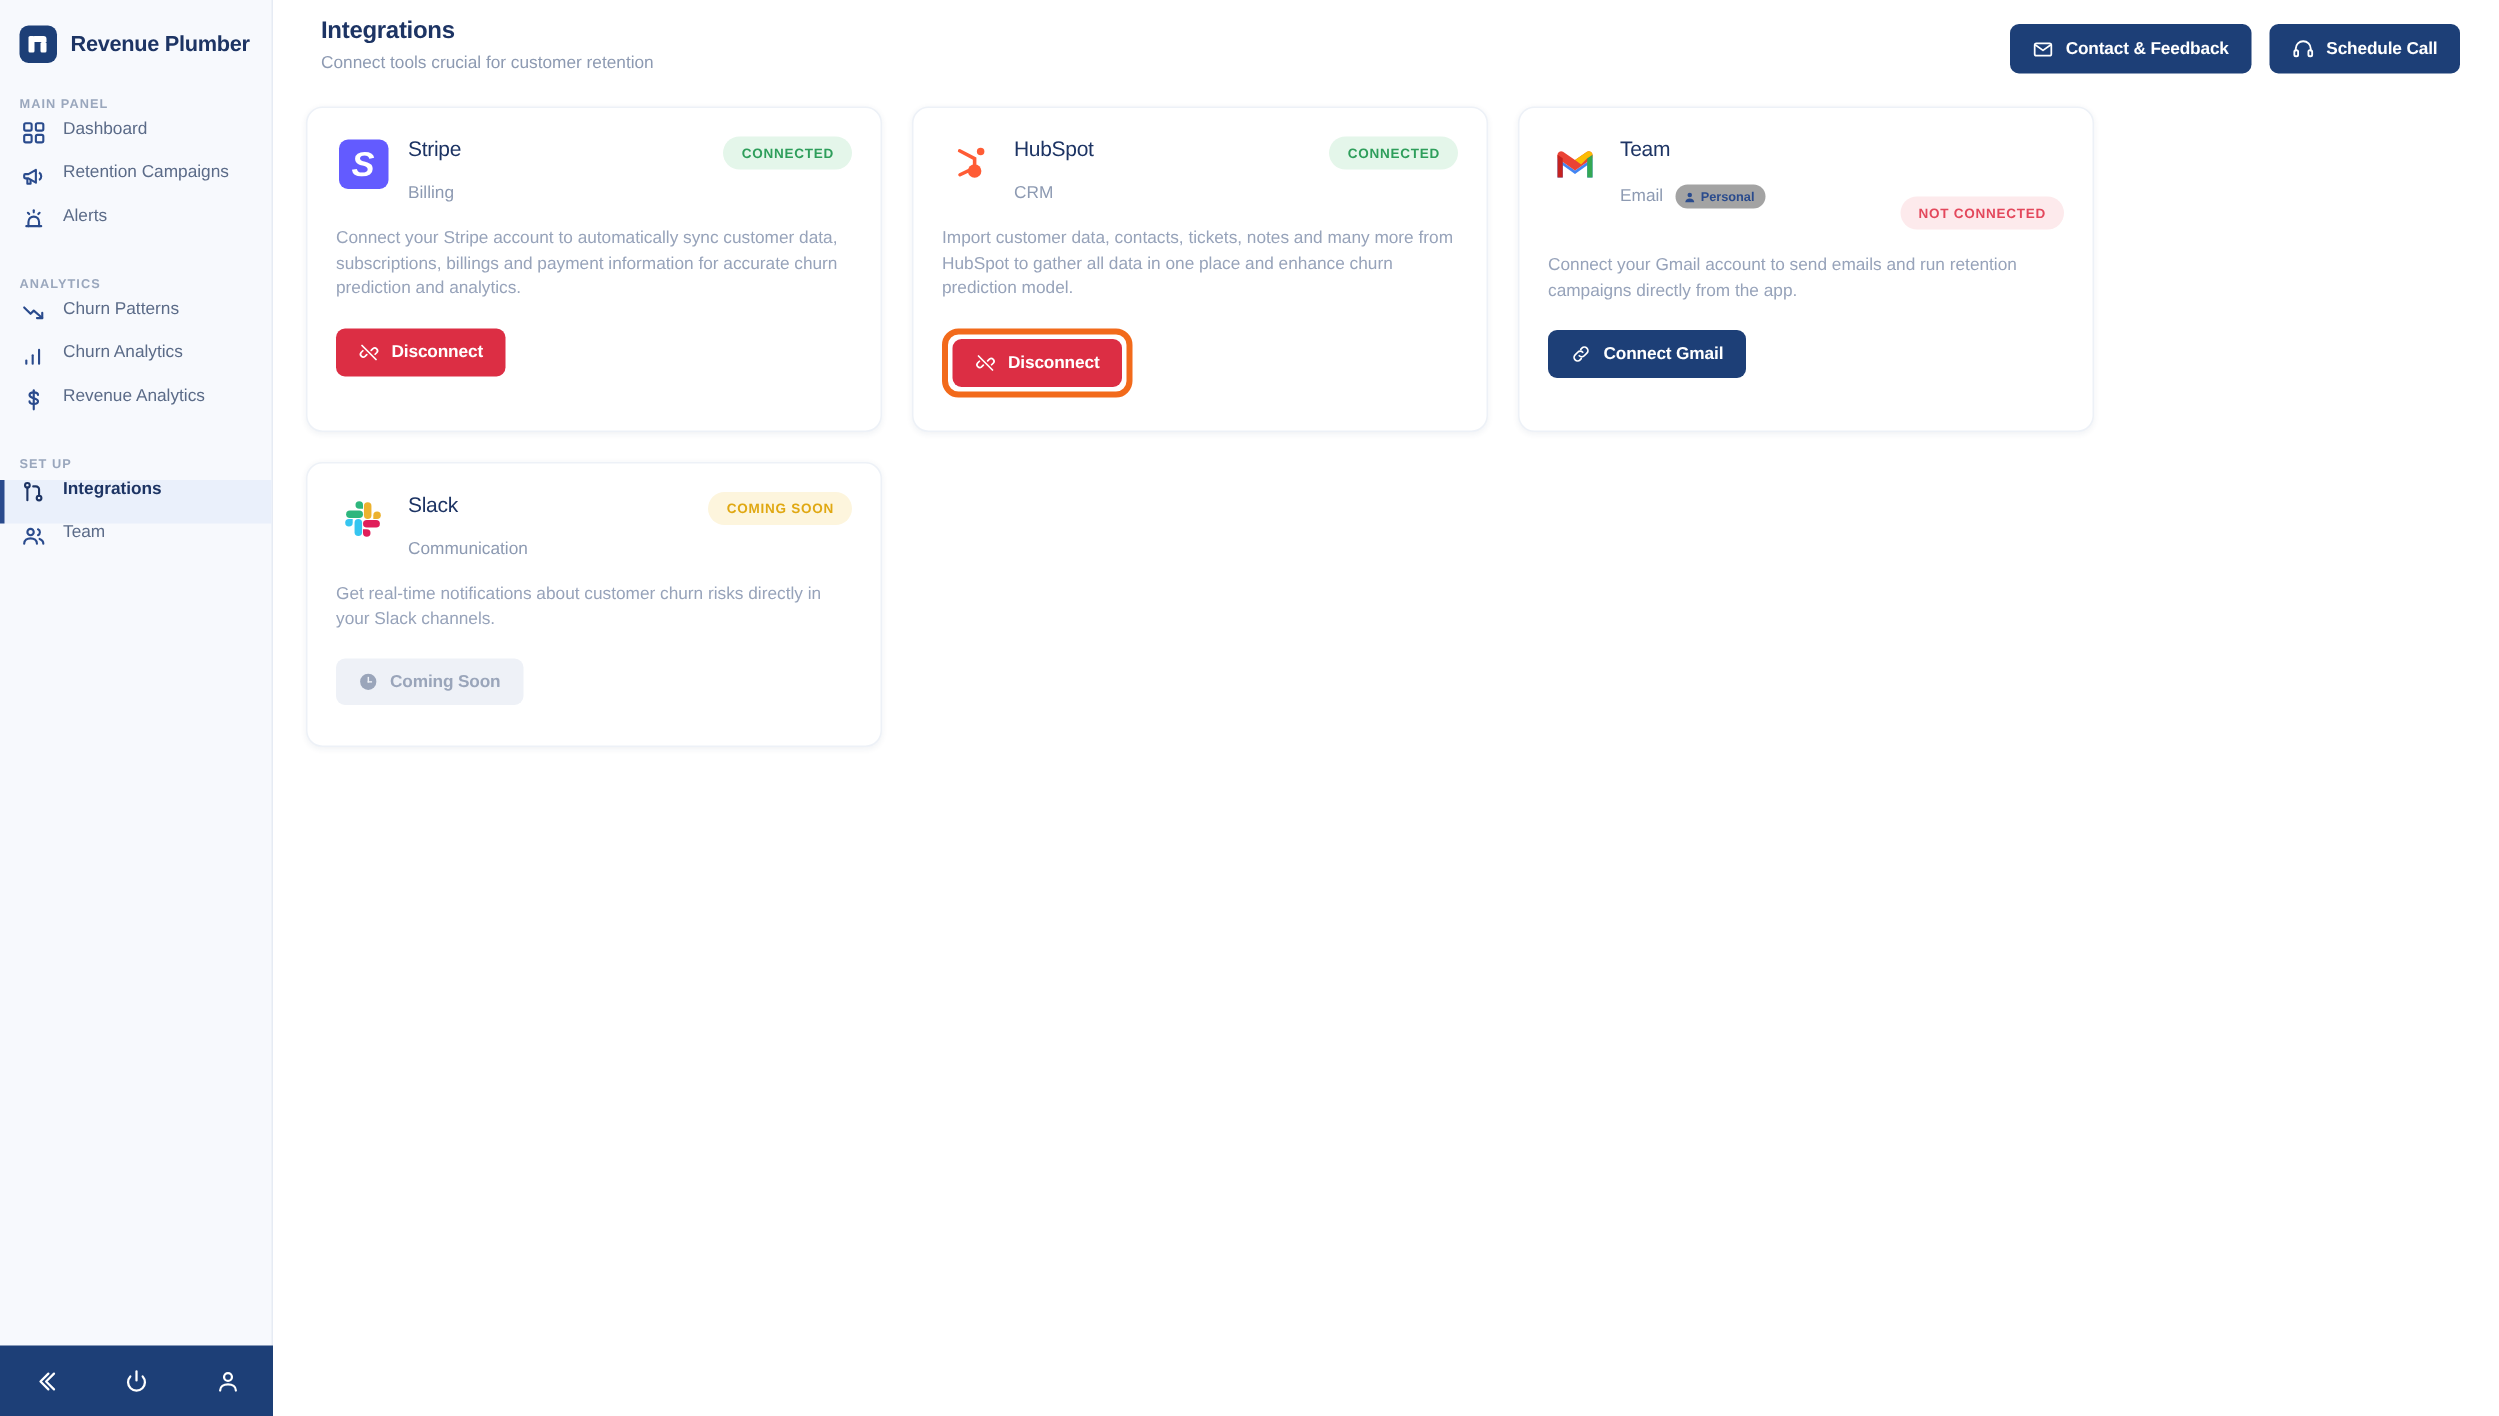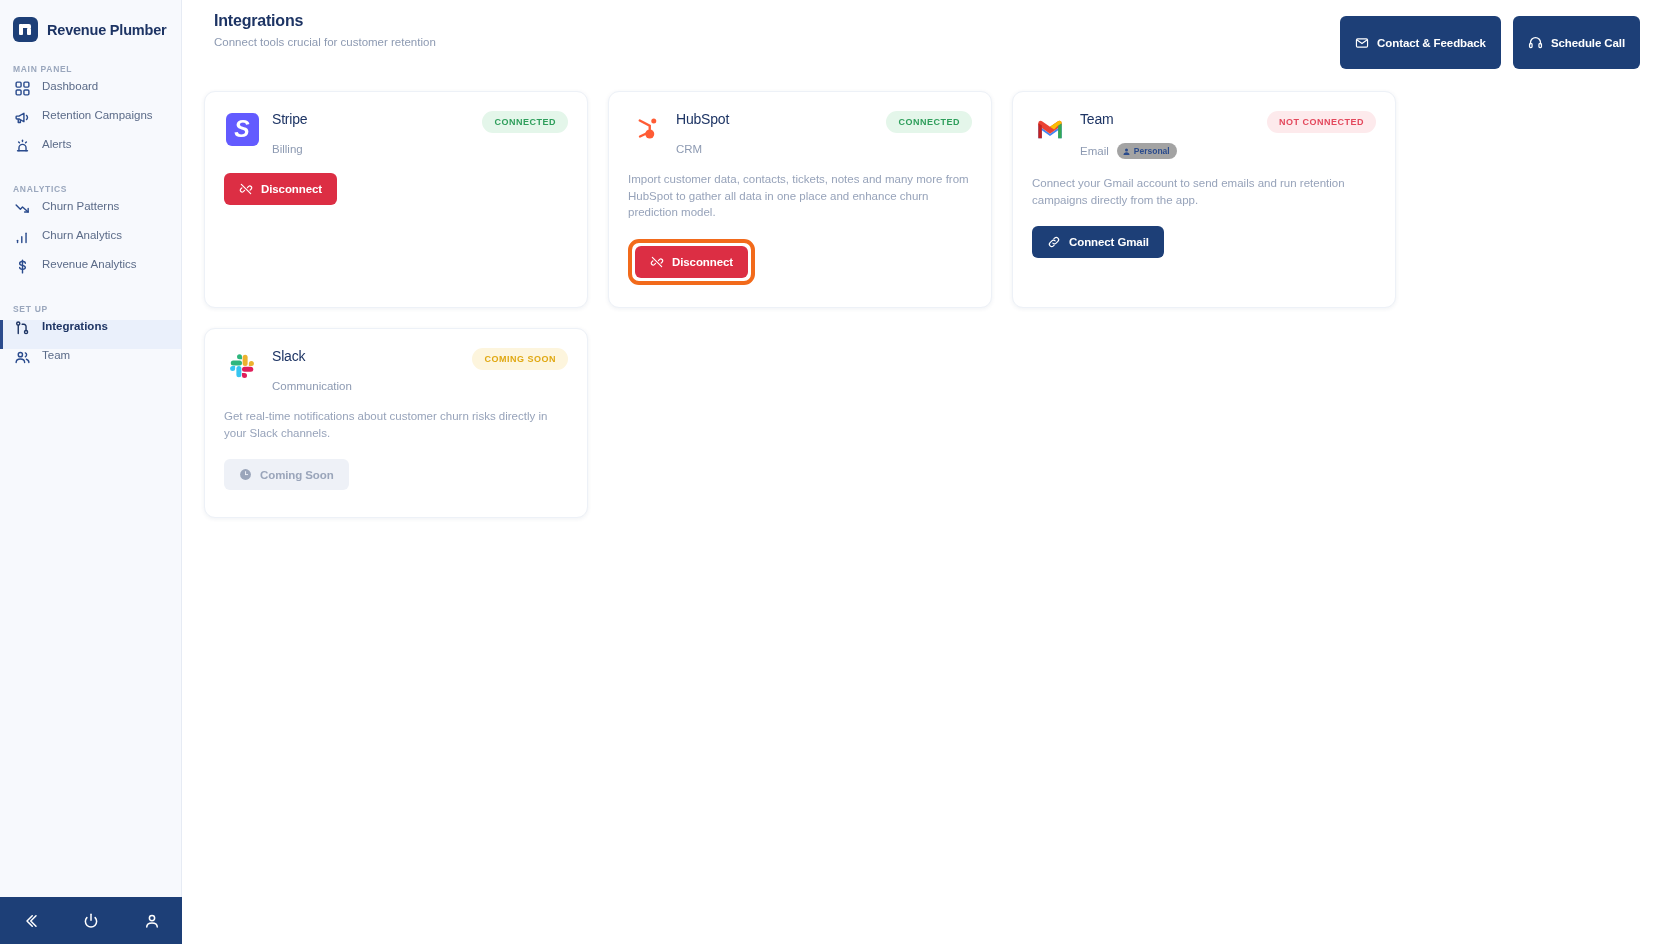--- a/index.html
+++ b/index.html
@@ -83,21 +83,21 @@
     padding: 12px 26px 0 32px;
   }
   .page-title { font-size: 16px; font-weight: bold; color: #1d3464; letter-spacing: -0.2px; }
   .page-sub { font-size: 11.5px; color: #8d9ab2; margin-top: 6px; }
   .header-actions { display: flex; gap: 12px; padding-top: 4px; }
   .hbtn {
     display: inline-flex; align-items: center; gap: 8px;
     background: #1d3f77; color: #fff;
     font-size: 11.5px; font-weight: bold;
     border: none; border-radius: 6px;
-    padding: 19px 15px; cursor: pointer;
+    padding: 9px 15px; cursor: pointer;
     letter-spacing: -0.1px;
   }
 
   
   .grid {
     display: grid;
     grid-template-columns: repeat(3, 384px);
     gap: 20px;
     padding: 22px 0 0 22px;
   }
@@ -128,21 +128,21 @@
     display: inline-flex; align-items: center; gap: 3px;
     background: #a3a3a3; color: #2a4b8d;
     font-size: 8.5px; font-weight: bold;
     border-radius: 9px; padding: 3px 7px 3px 5px;
   }
   .status {
     font-size: 9px; font-weight: bold; letter-spacing: 0.5px;
     border-radius: 11px; padding: 6px 12px; white-space: nowrap;
   }
   .status.connected { background: #e4f6ea; color: #2e9e5b; }
-  .status.notconnected { background: #fdeaec; color: #e3485c; }
+  .status.notconnected { background: #fdeaec; color: #e3485c; margin-top: 40px; }
   .status.comingsoon { background: #fdf5dd; color: #e0a812; }
   .card-desc {
     margin-top: 16px;
     font-size: 11.5px; line-height: 1.45; color: #97a3ba;
     max-width: 345px;
   }
   .card-actions { margin-top: 18px; }
   .btn {
     display: inline-flex; align-items: center; gap: 8px;
     font-size: 11.5px; font-weight: bold;
@@ -305,20 +305,21 @@
             </div>
             <div>
               <div class="card-name">Stripe</div>
               <div class="card-cat-row">
                 <span class="card-cat">Billing</span>
               </div>
             </div>
           </div>
           <span class="status connected">CONNECTED</span>
         </div>
+        <p class="card-desc">Connect your Stripe account to automatically sync customer data, subscriptions, billings and payment information for accurate churn prediction and analytics.</p>
         <div class="card-actions">
           <button class="btn btn-danger">
             <svg width="14" height="14" viewBox="0 0 24 24" fill="none" stroke="#ffffff" stroke-width="2" stroke-linecap="round">
               <path d="M9.5 14.5l-2 2a3.2 3.2 0 0 1-4.5-4.5l2-2"></path>
               <path d="M14.5 9.5l2-2a3.2 3.2 0 0 1 4.5 4.5l-2 2"></path>
               <line x1="4" y1="4" x2="20" y2="20"></line>
             </svg>
             <span>Disconnect</span>
           </button>
         </div>

